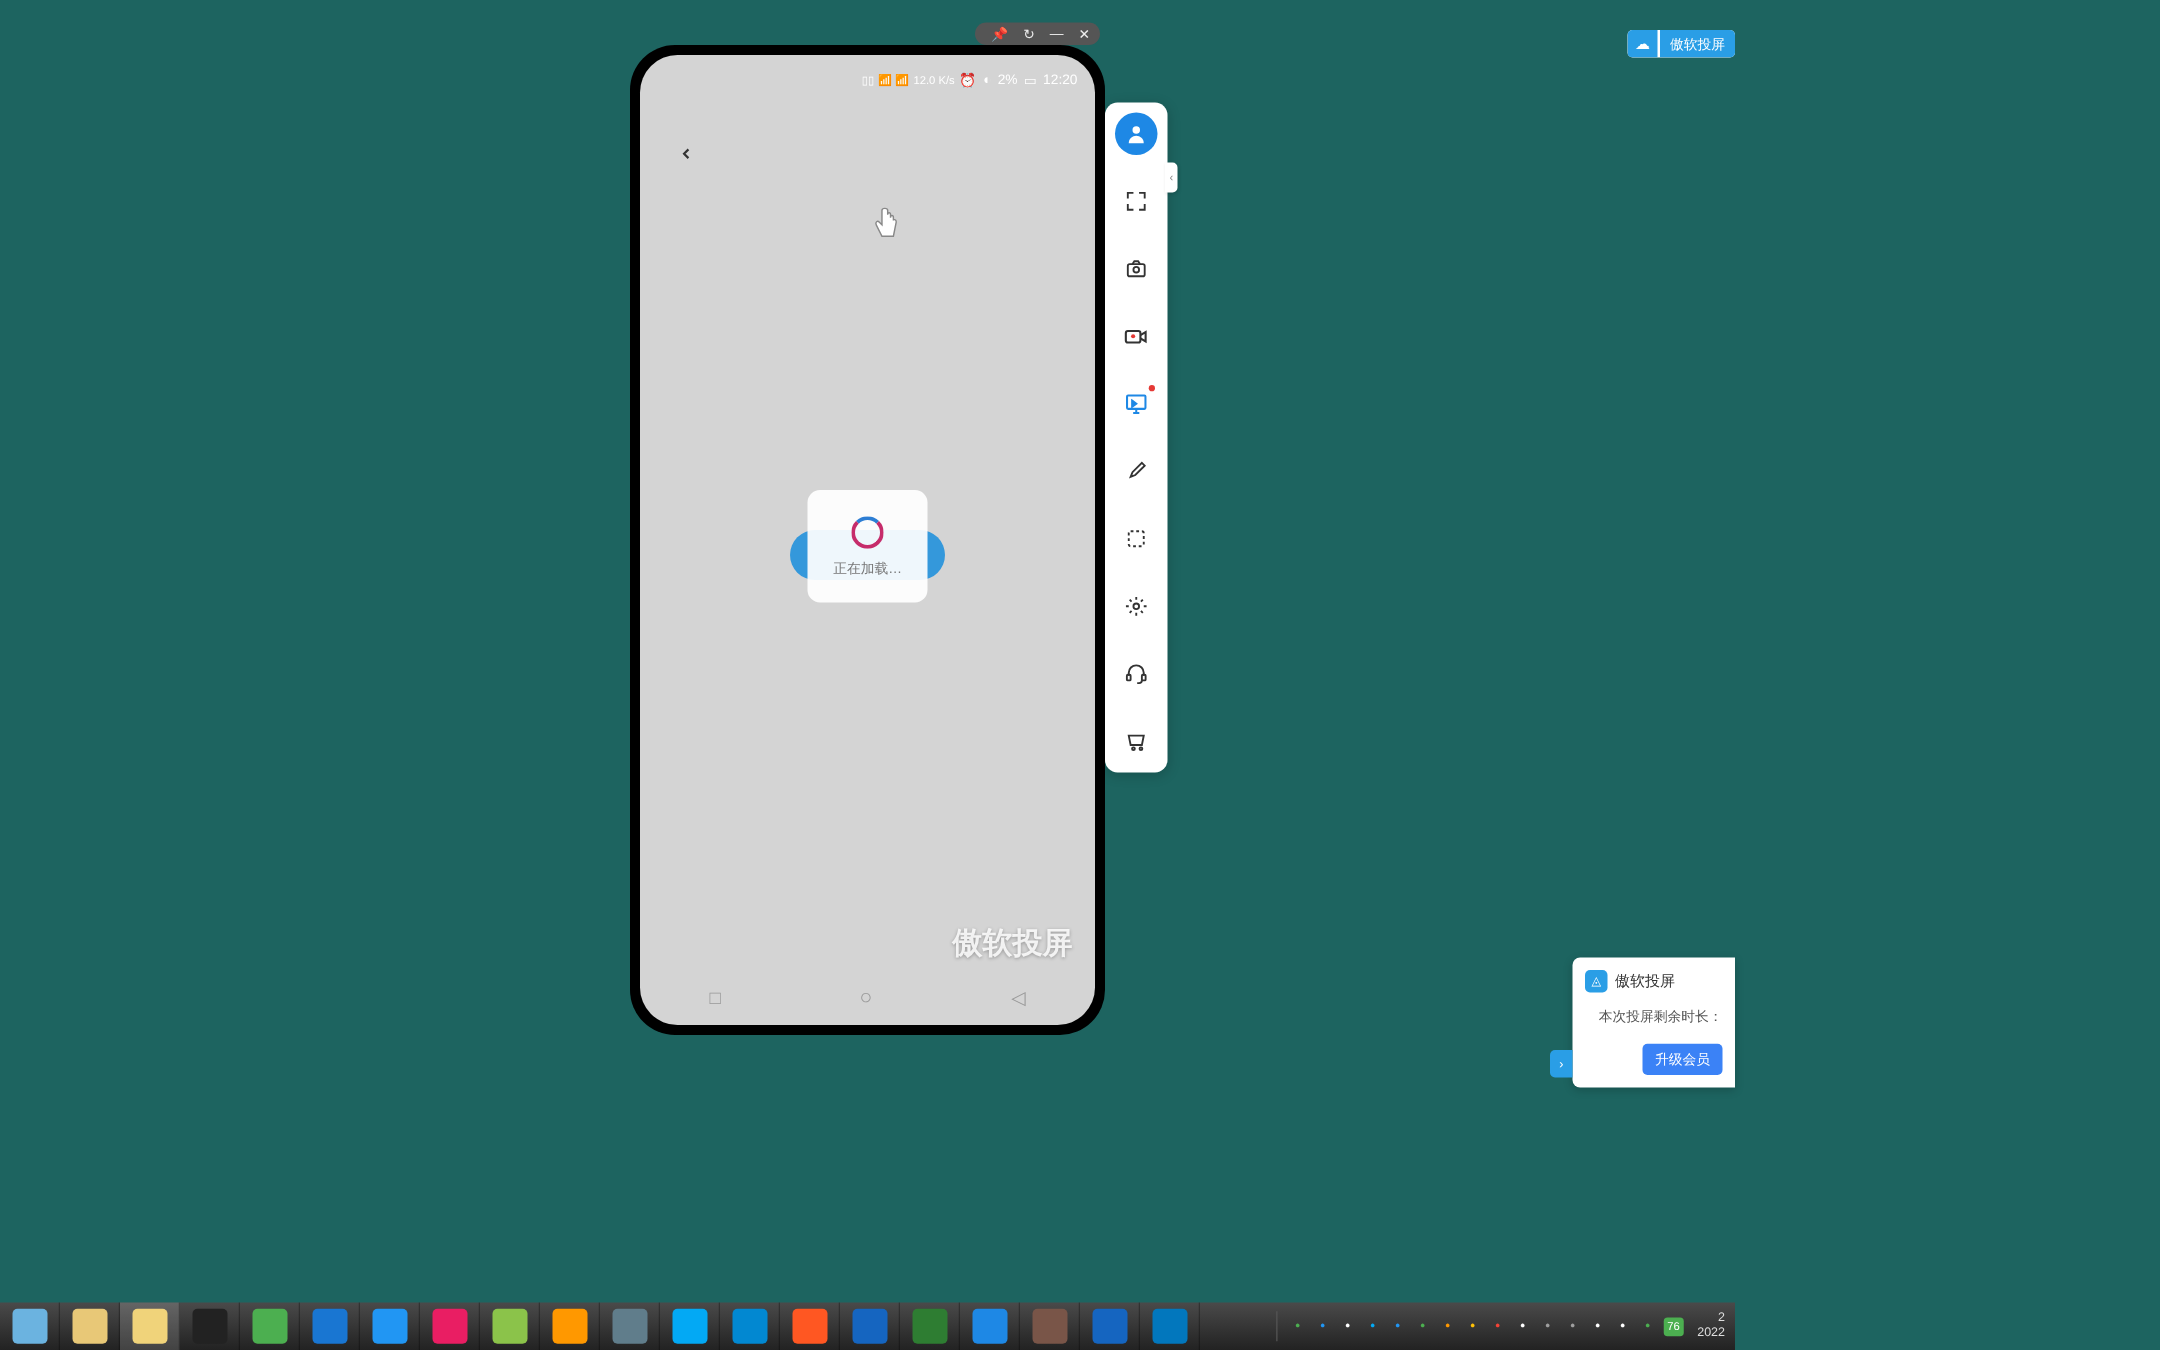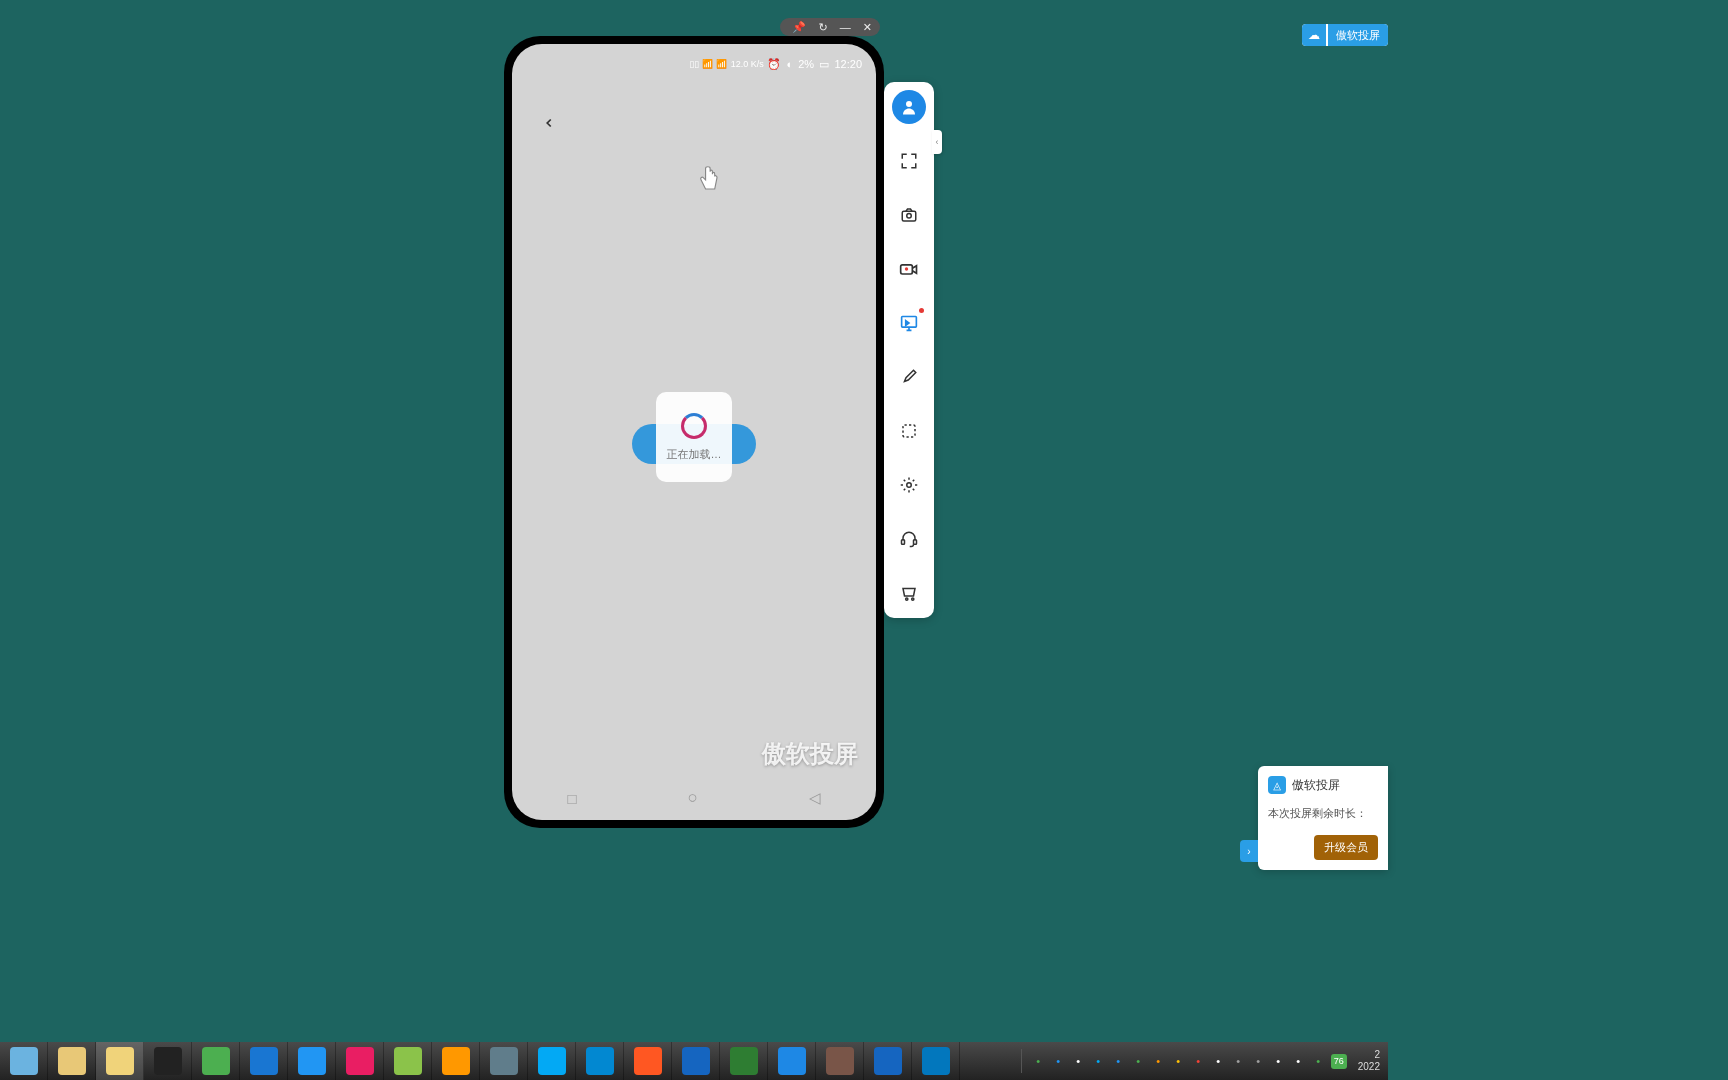--- a/index.html
+++ b/index.html
@@ -56,21 +56,21 @@
   display: flex; align-items: center; justify-content: center;
   color: #333;
   font-size: 20px;
 }
 
 
 .loading-box {
   position: absolute;
   top: 348px; left: 50%;
   transform: translateX(-50%);
-  width: 76px; height: 90px;
+  width: 96px; height: 90px;
   background: rgba(255,255,255,0.92);
   border-radius: 10px;
   display: flex;
   flex-direction: column;
   align-items: center;
   justify-content: center;
   gap: 8px;
 }
 .spinner {
   width: 26px; height: 26px;
@@ -226,23 +226,23 @@
   font-size: 12px; color: #333; margin-bottom: 12px;
 }
 .notify-ico {
   width: 18px; height: 18px;
   background: #2a9ee6;
   border-radius: 4px;
   color: #fff;
   display: flex; align-items: center; justify-content: center;
   font-size: 10px;
 }
-.notify-sub { font-size: 11px; color: #555; margin-bottom: 14px; }
+.notify-sub { font-size: 11px; color: #555; margin-bottom: 14px; text-align: right; }
 .notify-btn {
-  background: #a16207;
+  background: #3b82f6;
   color: #fff;
   font-size: 11px;
   padding: 5px 10px;
   border-radius: 4px;
   float: right;
   text-align: right;
 }
 .notify-collapse {
   position: absolute;
   left: -18px;

